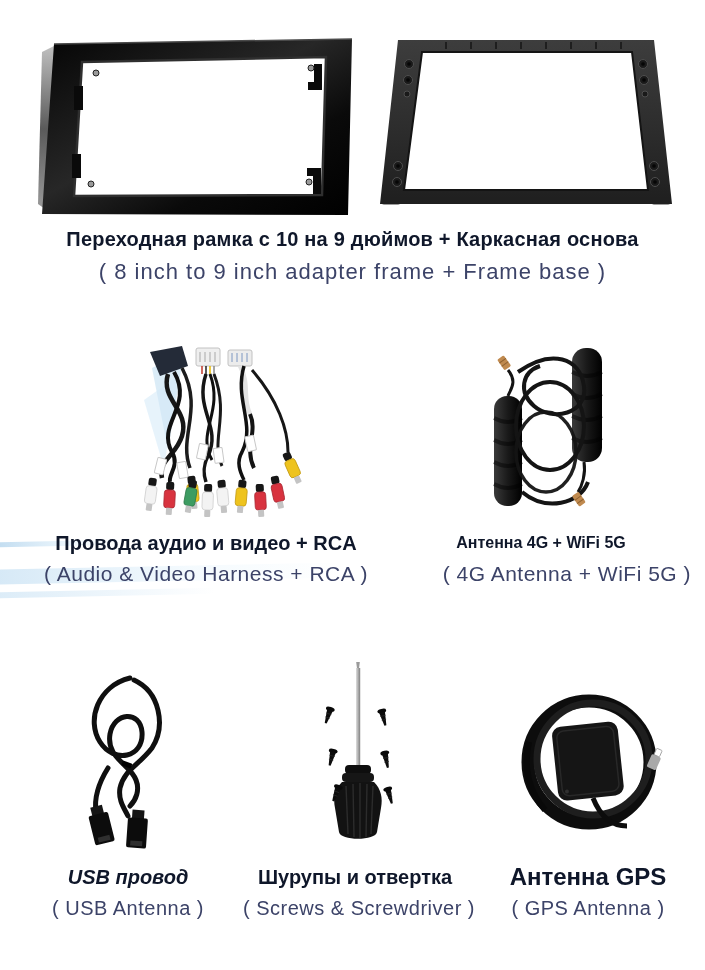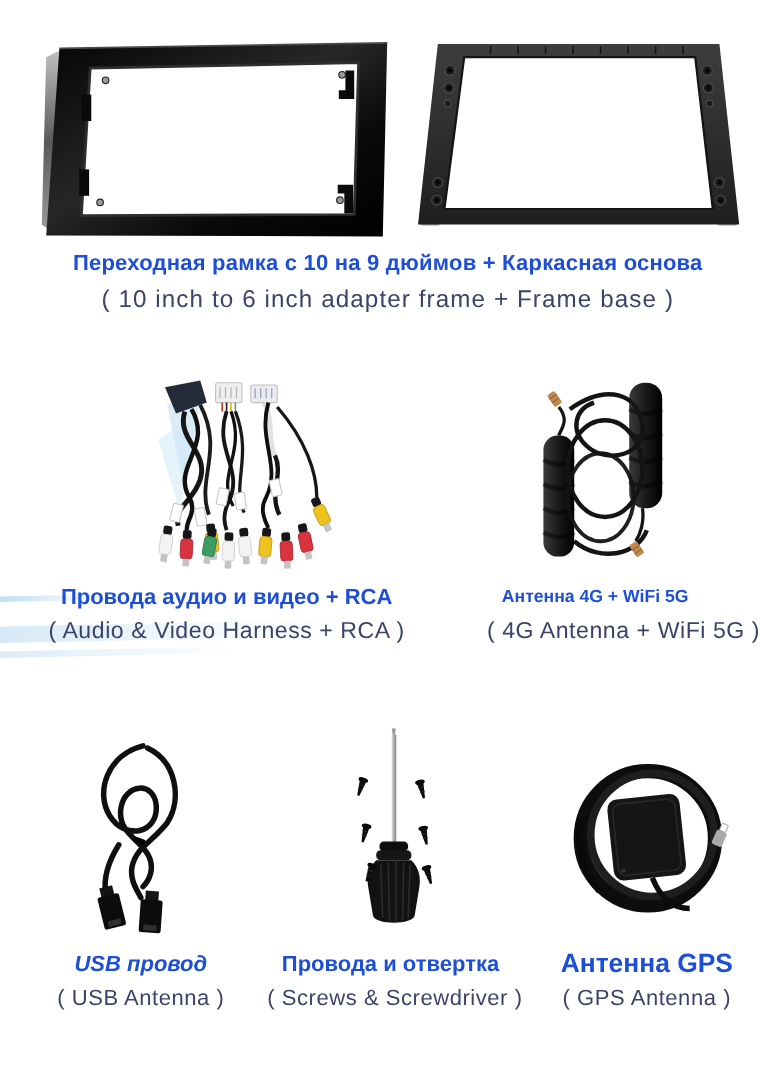--- a/index.html
+++ b/index.html
@@ -6,21 +6,21 @@
   .canvas{
     position:relative;width:705px;height:970px;background:#ffffff;
     overflow:hidden;font-family:"Liberation Sans","DejaVu Sans",sans-serif;
   }
   .photo{position:absolute;}
   .photo svg{display:block;}
   .cap{
     position:absolute;text-align:center;white-space:nowrap;
     font-family:"Liberation Sans","DejaVu Sans",sans-serif;
   }
-  .ru{font-weight:700;color:#1d4ed8;}
+  .ru{font-weight:700;color:#0f172a;}
   .en{font-weight:400;color:#3c4368;}
 
   
   .frame1{left:34px;top:36px;}
   .frame2{left:376px;top:38px;}
   .sec1-ru{left:0;width:705px;top:227px;font-size:20px;line-height:24px;letter-spacing:.2px;}
   .sec1-en{left:0;width:705px;top:257px;font-size:22px;line-height:30px;letter-spacing:1px;}
 
   
   .swoosh{position:absolute;pointer-events:none;transform:skewY(-1.2deg);}
@@ -117,21 +117,21 @@
           <circle cx="268" cy="42" r="1.8"></circle>
         <circle cx="22" cy="128" r="1.8"></circle>
           <circle cx="21" cy="144" r="1.8"></circle>
         <circle cx="278" cy="128" r="1.8"></circle>
           <circle cx="279" cy="144" r="1.8"></circle>
       </g>
     </svg>
   </div>
 
   <div class="cap ru sec1-ru">Переходная рамка с 10 на 9 дюймов + Каркасная основа</div>
-  <div class="cap en sec1-en">( 10 inch to 6 inch adapter frame + Frame base )</div>
+  <div class="cap en sec1-en">( 8 inch to 9 inch adapter frame + Frame base )</div>
 
   <div class="swoosh sw1"></div>
   <div class="swoosh sw2"></div>
   <div class="swoosh sw3"></div>
 
   <div class="photo rca">
     <svg width="165" height="180" viewBox="0 0 165 180">
       <polygon points="14,28 46,12 30,110" fill="#b8d9ef" opacity="0.5"></polygon>
       <polygon points="6,60 40,36 26,128" fill="#d4e9f7" opacity="0.55"></polygon>
 
@@ -344,18 +344,18 @@
       </g>
       <g transform="translate(148,88) rotate(24)">
         <rect x="-5" y="-9" width="10" height="14" rx="2" fill="#a9a9a9"></rect>
         <rect x="-3" y="-16" width="6" height="7" rx="1" fill="#ffffff" stroke="#999" stroke-width=".8"></rect>
       </g>
     </svg>
   </div>
 
   <div class="cap ru bot1-ru">USB провод</div>
   <div class="cap en bot1-en">( USB Antenna )</div>
-  <div class="cap ru bot2-ru">Провода и отвертка</div>
+  <div class="cap ru bot2-ru">Шурупы и отвертка</div>
   <div class="cap en bot2-en">( Screws &amp; Screwdriver )</div>
   <div class="cap ru bot3-ru">Антенна GPS</div>
   <div class="cap en bot3-en">( GPS Antenna )</div>
 
 </div>
 
 </body></html>

